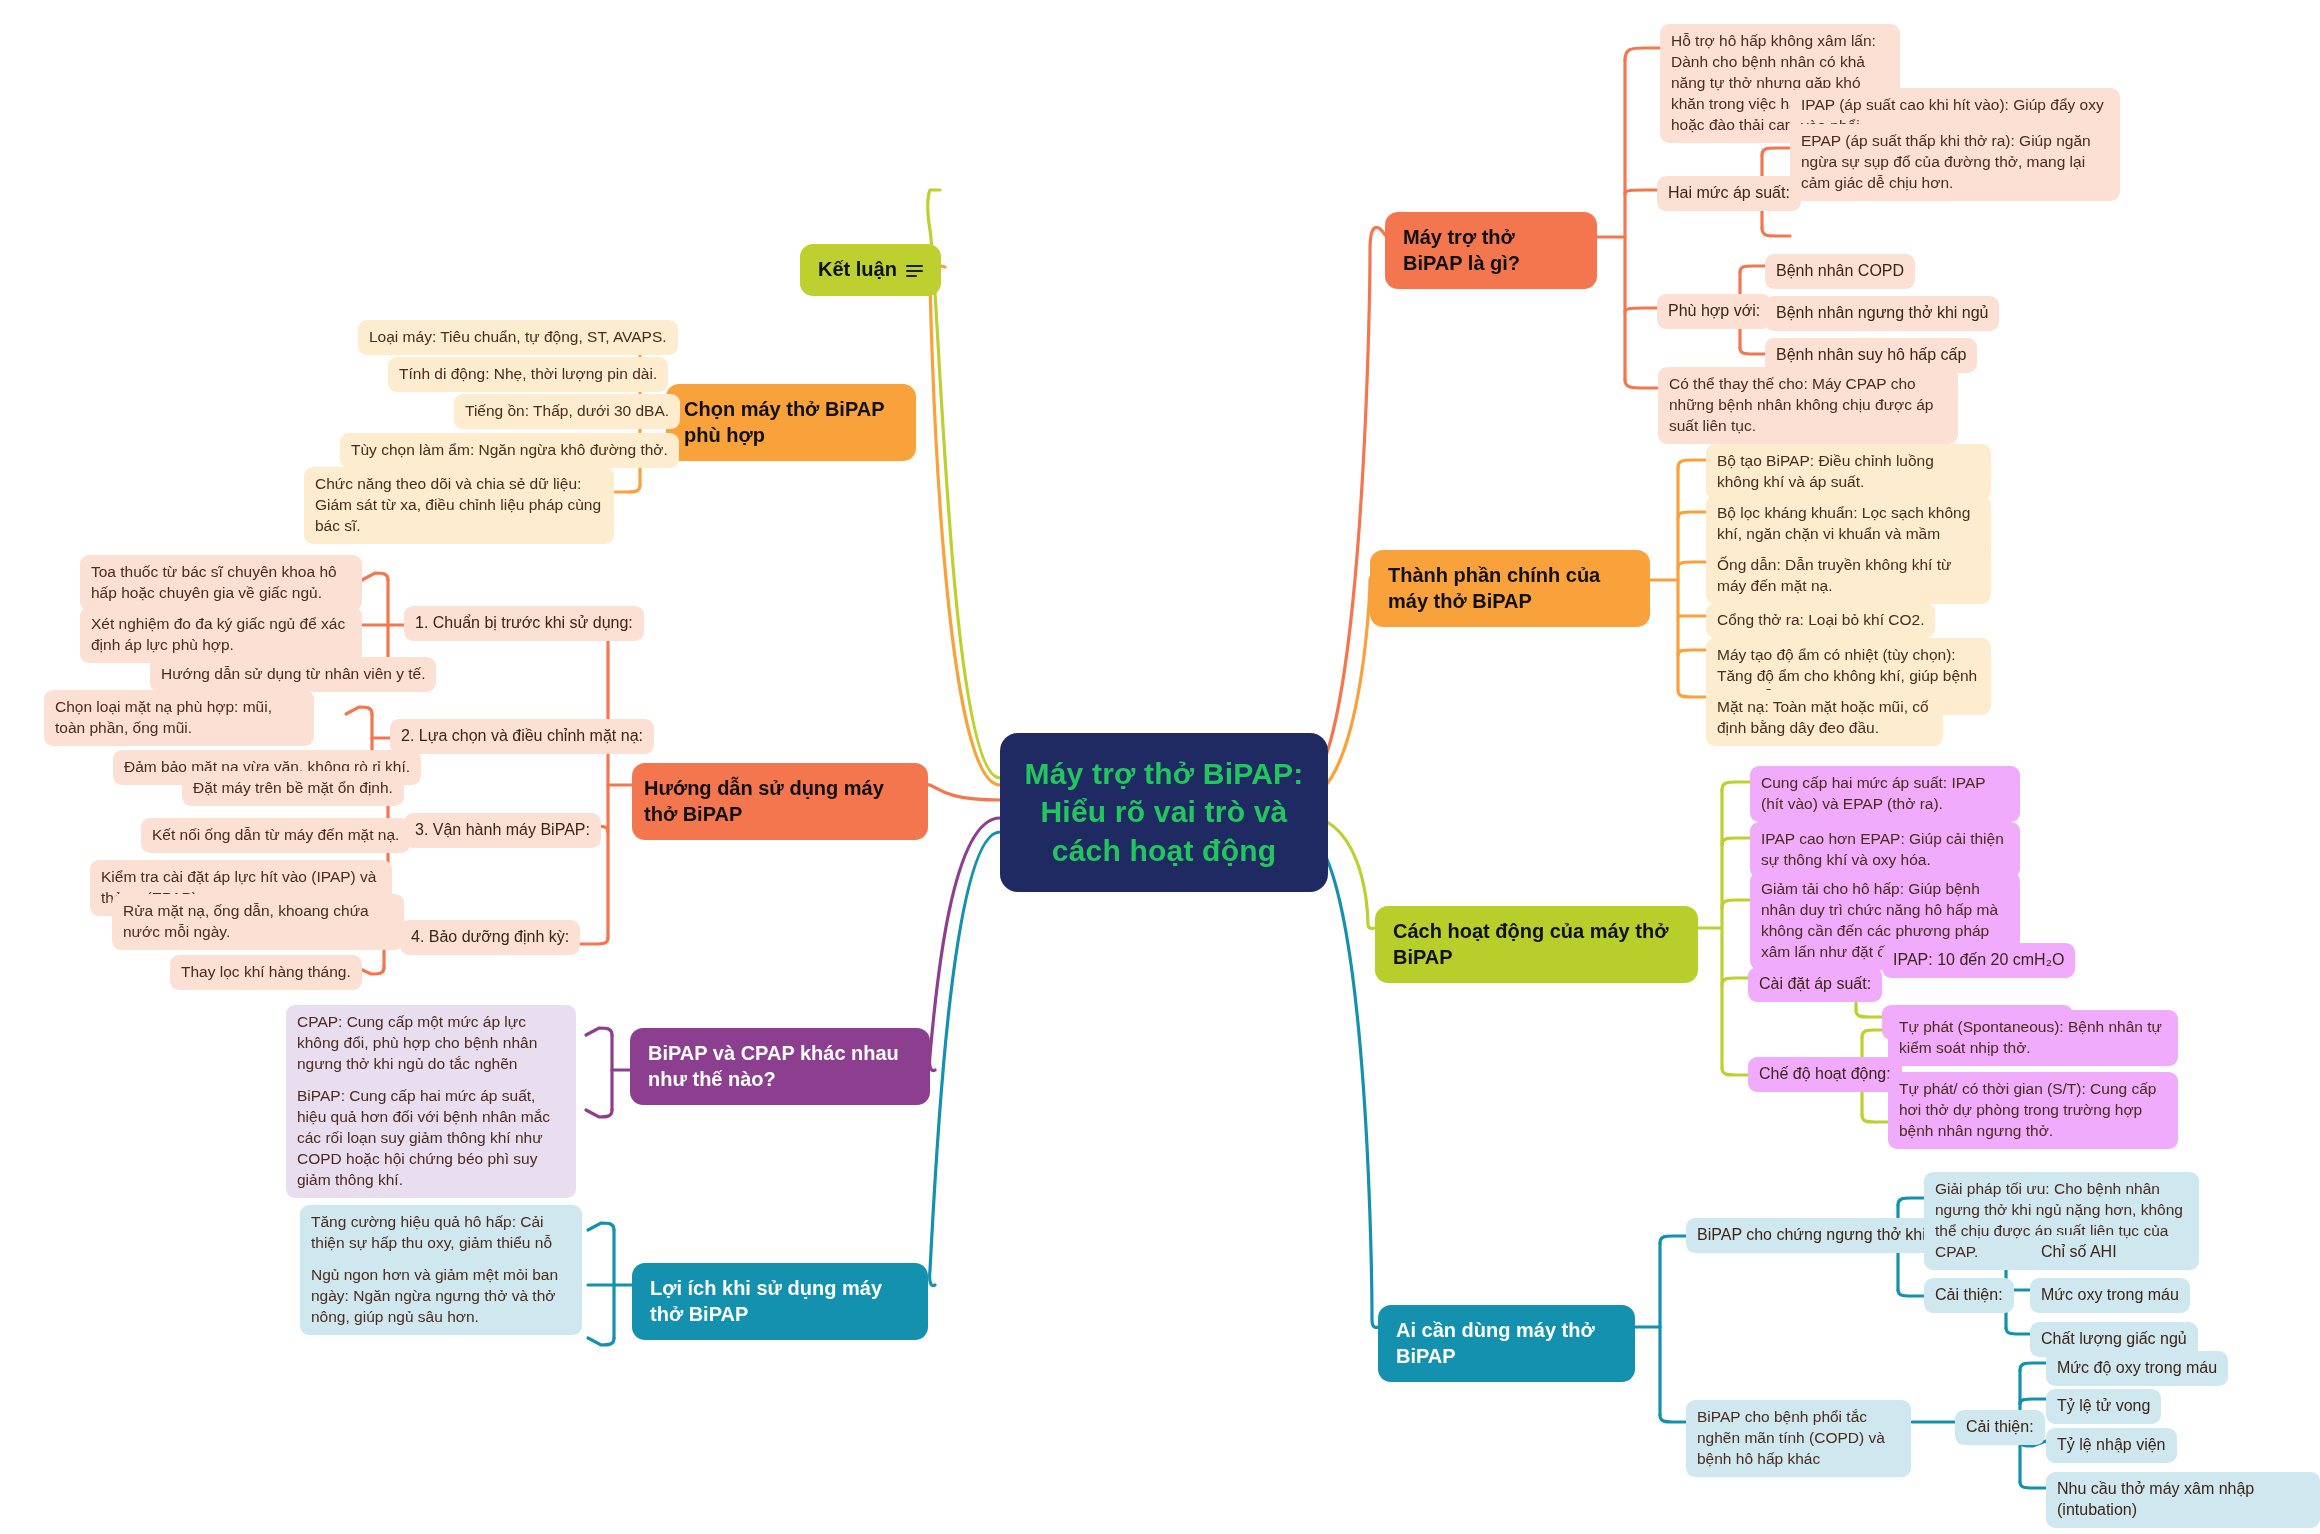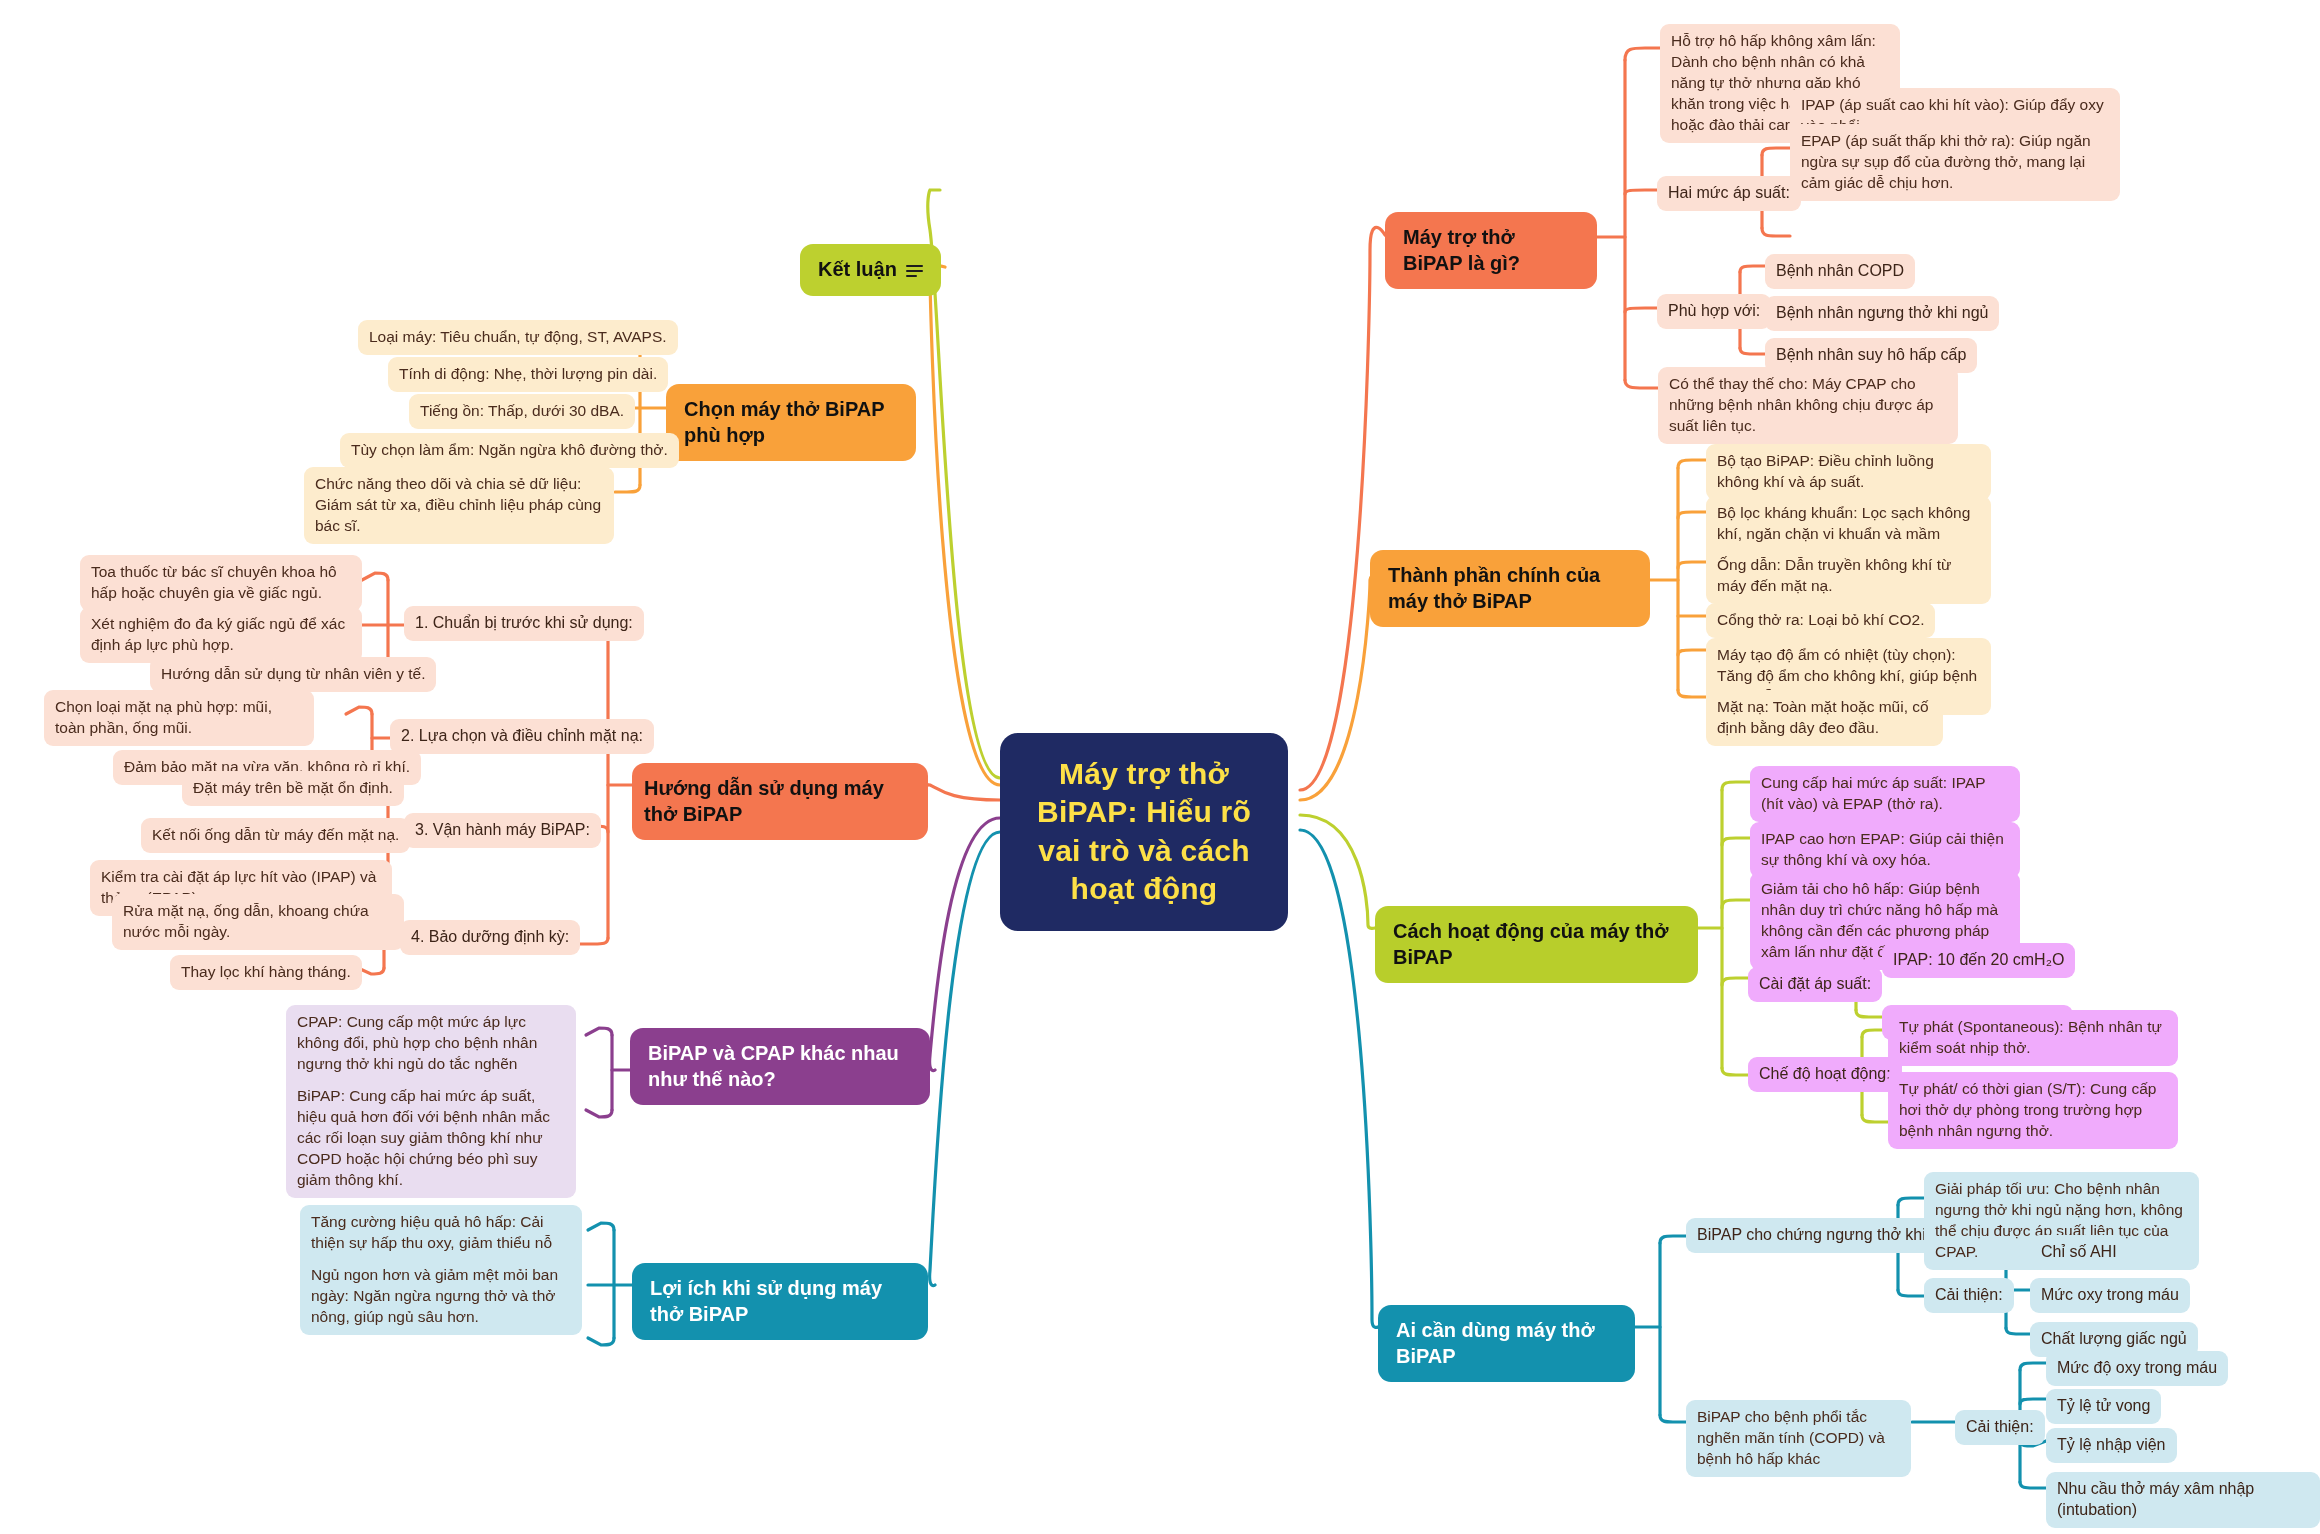--- a/index.html
+++ b/index.html
@@ -13,22 +13,22 @@
   svg#links{position:absolute;left:0;top:0;width:2320px;height:1534px;pointer-events:none;}
 
   .node{position:absolute;box-sizing:border-box;border-radius:10px;}
   .leaf{border-radius:9px;padding:7px 11px;font-size:15.5px;line-height:1.35;color:#4a2b1d;}
   .mid{border-radius:9px;padding:7px 11px;font-size:16px;line-height:1.3;color:#3d2418;}
   .branch{border-radius:13px;padding:13px 18px;font-weight:bold;font-size:20px;line-height:1.28;color:#111;}
   .branch.dark{color:#fff;}
 
   
   #root{
-    left:1000px;top:733px;width:288px;
-    background:#1f2a63;color:#fde047;border-radius:18px;
+    left:1000px;top:733px;width:328px;
+    background:#1f2a63;color:#22c55e;border-radius:18px;
     padding:22px 18px;text-align:center;
     font-size:30px;font-weight:bold;line-height:1.28;letter-spacing:.2px;
   }
 
   
   .c-orange   {background:#f4764f;}
   .c-orange-l {background:#fce0d4;}
   .c-amber    {background:#f9a13a;}
   .c-amber-l  {background:#fdeccd;}
   .c-green    {background:#bdd02f;}
@@ -242,21 +242,21 @@
 <div class="node mid c-teal-l" style="left:2046px;top:1428px;">Tỷ lệ nhập viện</div>
 <div class="node mid c-teal-l" style="left:2046px;top:1472px;">Nhu cầu thở máy xâm nhập (intubation)</div>
 
 <div class="node branch c-green" style="left:800px;top:244px;width:auto;">
   <span>Kết luận</span><span class="collapse-icon"><i></i><i></i><i></i></span>
 </div>
 
 <div class="node branch c-amber" style="left:666px;top:384px;width:250px;">Chọn máy thở BiPAP phù hợp</div>
 <div class="node leaf c-amber-l ta-r nowrap" style="left:358px;top:320px;">Loại máy: Tiêu chuẩn, tự động, ST, AVAPS.</div>
 <div class="node leaf c-amber-l ta-r nowrap" style="left:388px;top:357px;">Tính di động: Nhẹ, thời lượng pin dài.</div>
-<div class="node leaf c-amber-l ta-r nowrap" style="left:409px;top:394px;">Tiếng ồn: Thấp, dưới 30 dBA.</div>
+<div class="node leaf c-amber-l ta-r nowrap" style="left:454px;top:394px;">Tiếng ồn: Thấp, dưới 30 dBA.</div>
 <div class="node leaf c-amber-l ta-r nowrap" style="left:340px;top:433px;">Tùy chọn làm ẩm: Ngăn ngừa khô đường thở.</div>
 <div class="node leaf c-amber-l" style="left:304px;top:467px;width:310px;">Chức năng theo dõi và chia sẻ dữ liệu: Giám sát từ xa, điều chỉnh liệu pháp cùng bác sĩ.</div>
 
 <div class="node branch c-orange" style="left:632px;top:763px;width:296px;padding-left:12px;">Hướng dẫn sử dụng máy thở BiPAP</div>
 
 <div class="node mid c-orange-l" style="left:404px;top:606px;">1. Chuẩn bị trước khi sử dụng:</div>
 <div class="node leaf c-orange-l" style="left:80px;top:555px;width:282px;">Toa thuốc từ bác sĩ chuyên khoa hô hấp hoặc chuyên gia về giấc ngủ.</div>
 <div class="node leaf c-orange-l" style="left:80px;top:607px;width:282px;">Xét nghiệm đo đa ký giấc ngủ để xác định áp lực phù hợp.</div>
 <div class="node leaf c-orange-l ta-r nowrap" style="left:150px;top:657px;">Hướng dẫn sử dụng từ nhân viên y tế.</div>
 

